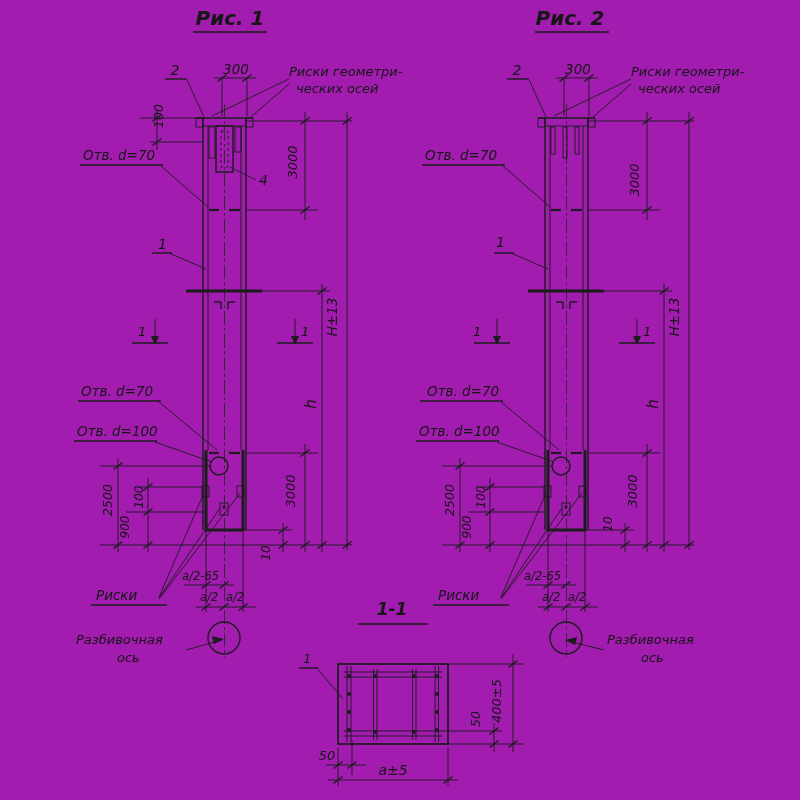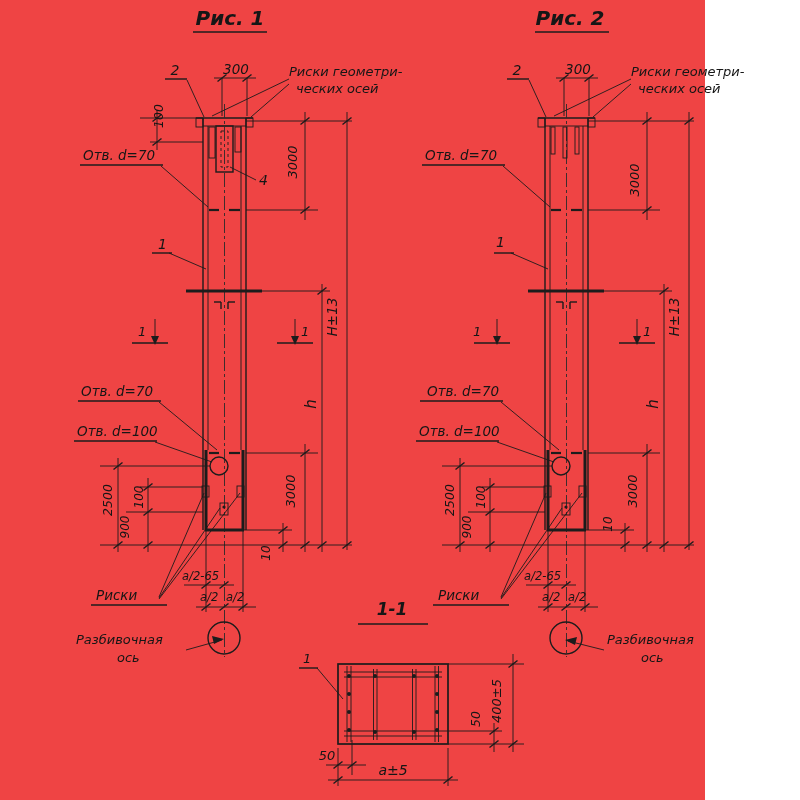--- a/index.html
+++ b/index.html
@@ -1,16 +1,16 @@
 <!DOCTYPE html>
 <html><head>
 <meta charset="utf-8">
 <style>
   html,body{margin:0;padding:0;background:#ffffff;}
-  #sheet{width:705px;height:800px;position:relative;background:#ef4444;}
+  #sheet{width:800px;height:800px;position:relative;background:#a21caf;}
   svg text{font-family:"DejaVu Sans",sans-serif;font-style:italic;fill:#161616;}
   .s1{stroke:#1c1c1c;stroke-width:1.4;fill:none;}
   .s2{stroke:#1c1c1c;stroke-width:0.9;fill:none;}
   .s3{stroke:#1c1c1c;stroke-width:3;fill:none;}
   .s4{stroke:#1c1c1c;stroke-width:2.2;fill:none;}
   .axis{stroke:#2a2a2a;stroke-width:0.9;fill:none;stroke-dasharray:14 3 3 3;}
   .dash{stroke-dasharray:3 3;}
   .fillink{fill:#1c1c1c;stroke:none;}
   .t20{font-size:20px;font-weight:bold;}
   .t17{font-size:17px;font-weight:bold;}

